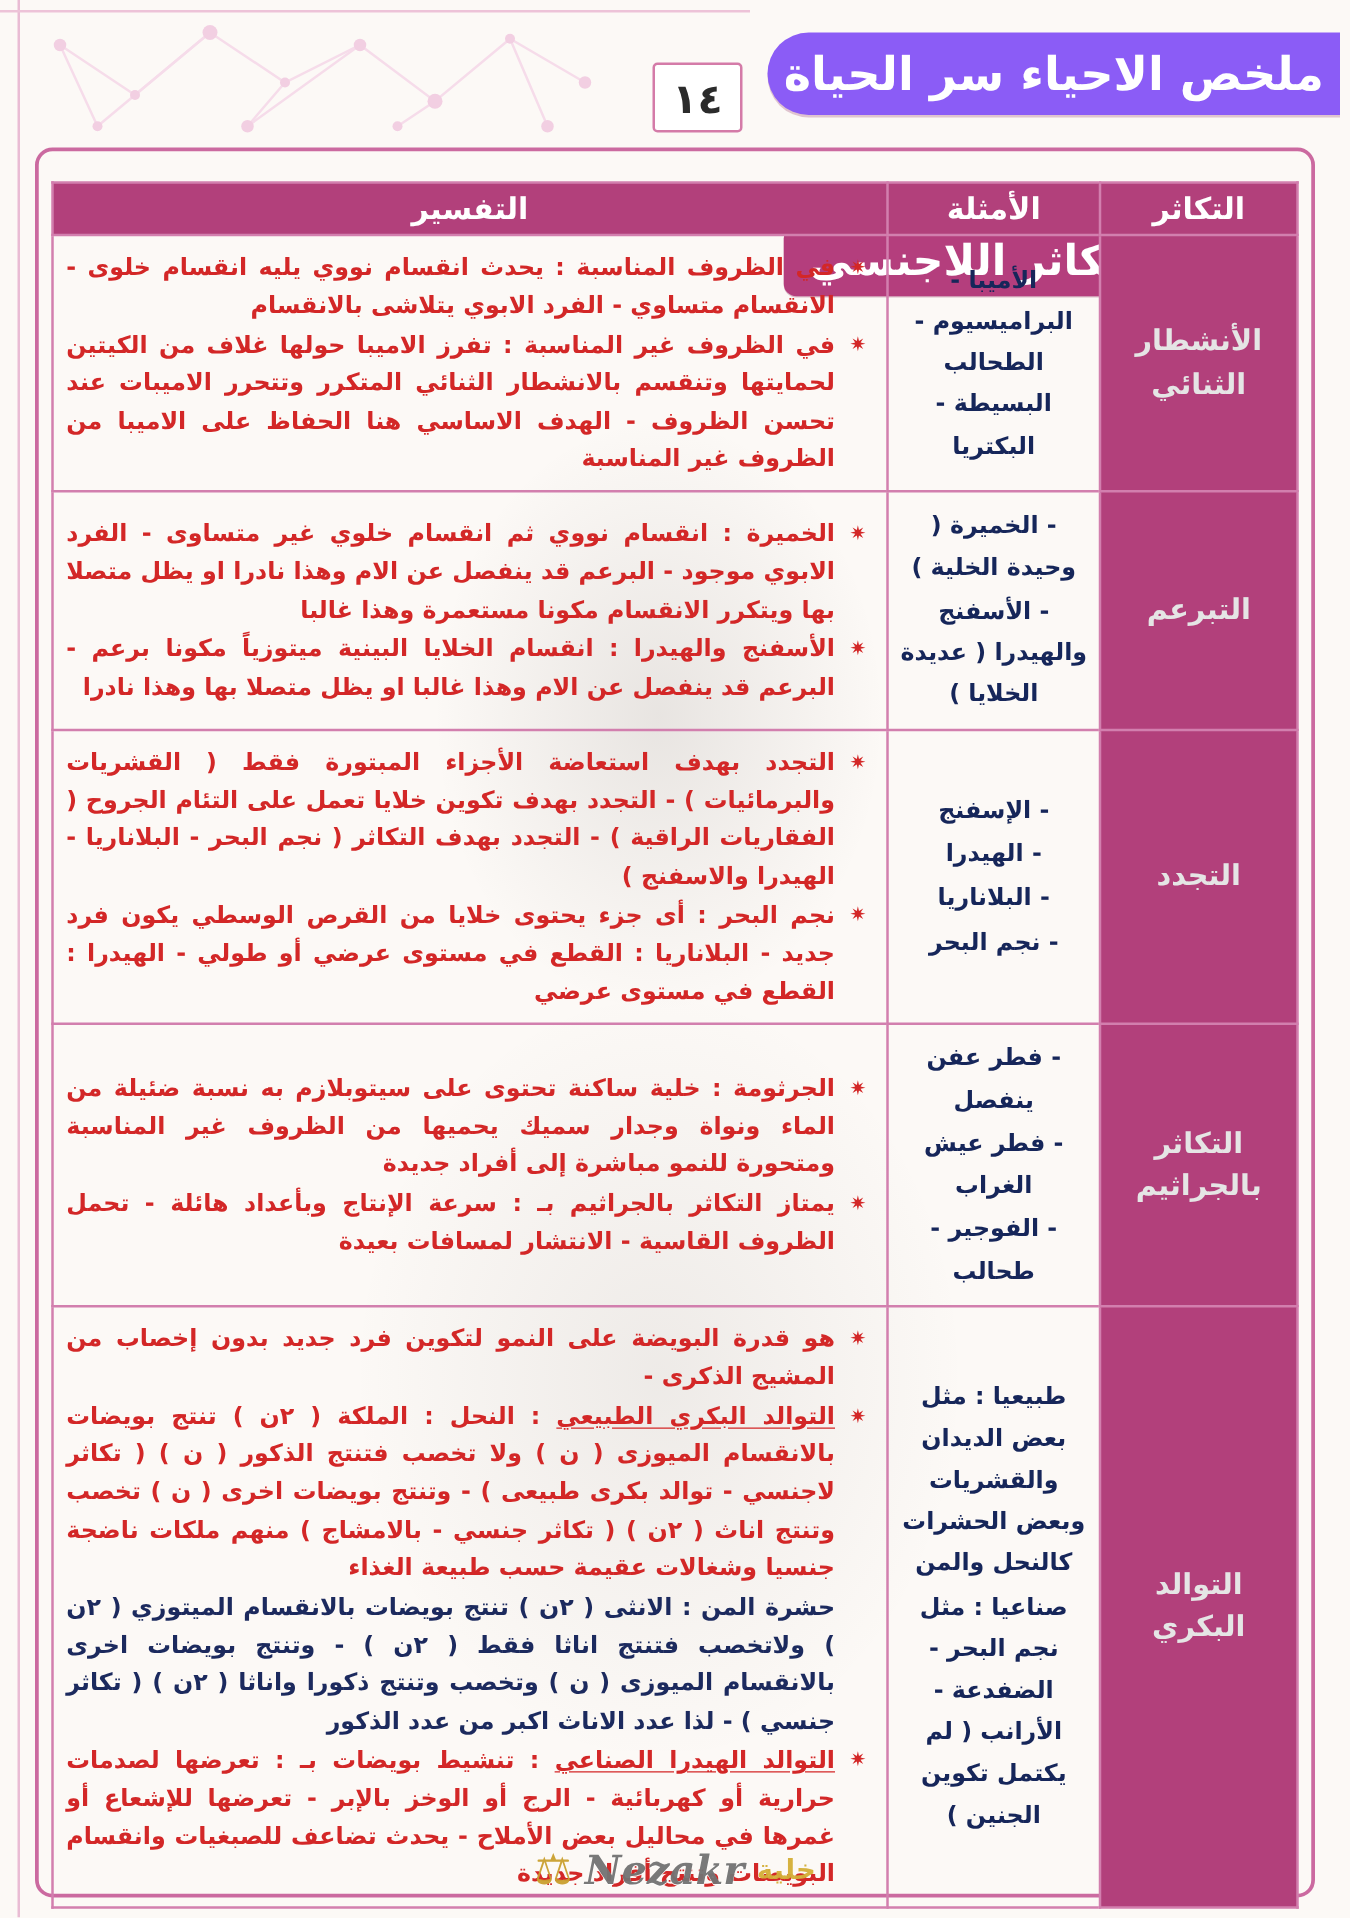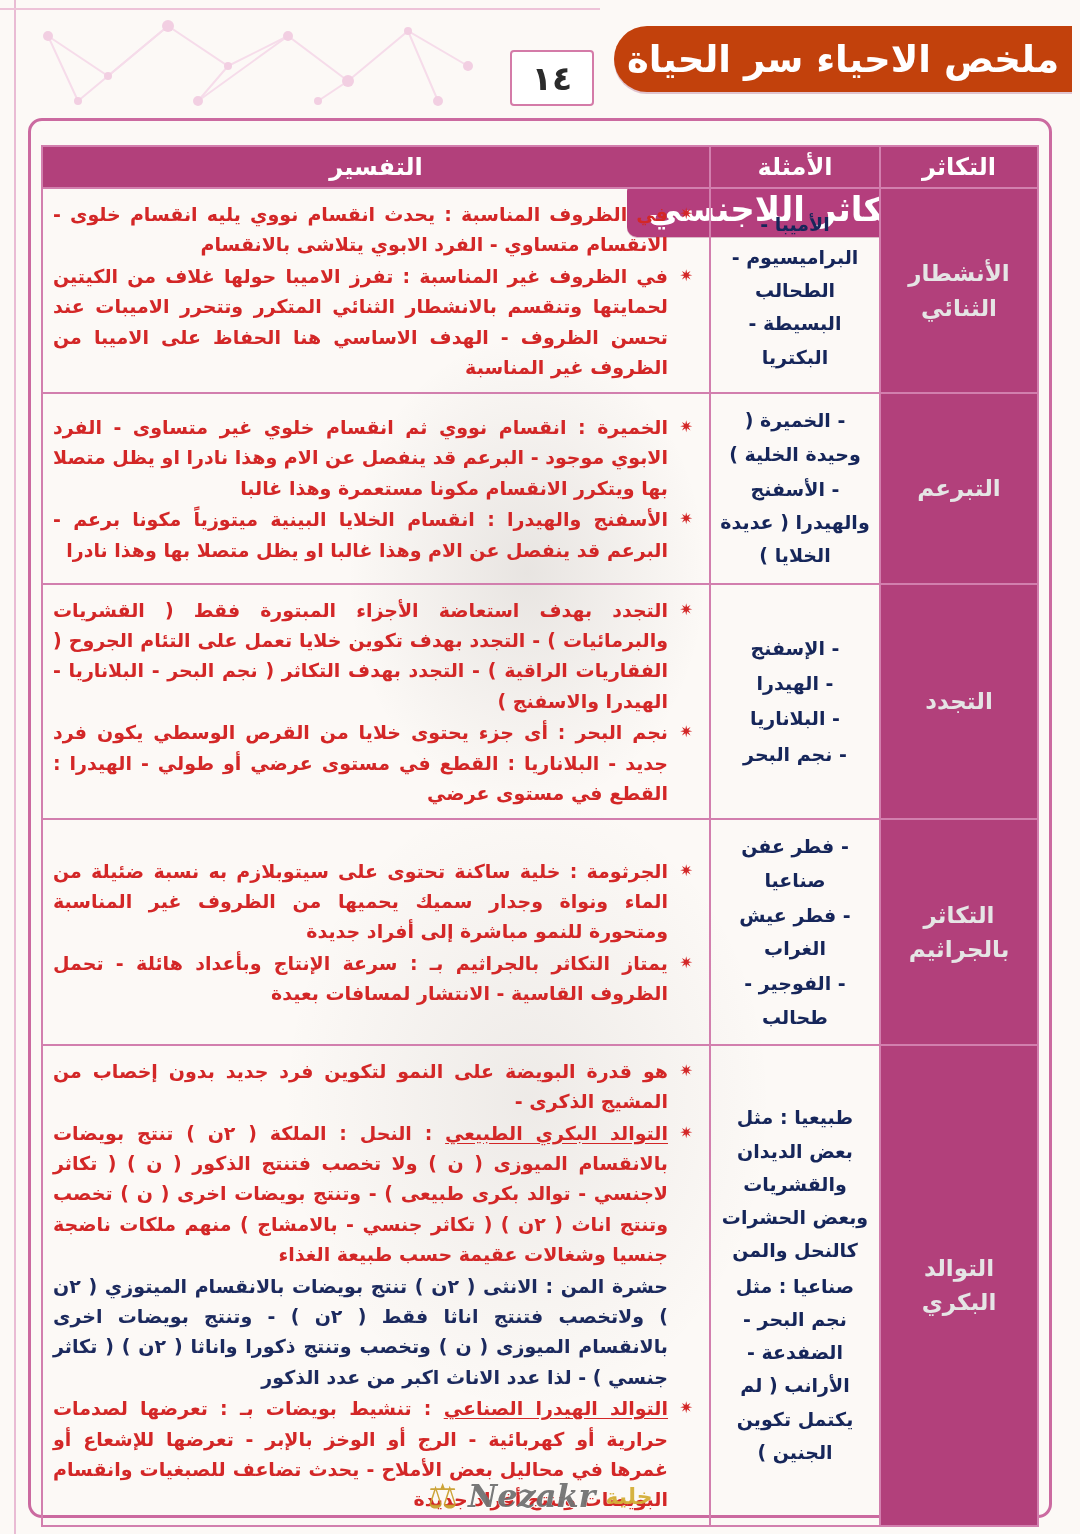--- a/index.html
+++ b/index.html
@@ -23,31 +23,31 @@
   .edge-line-top {
     position: absolute; top: 8px; left: 0; width: 600px; height: 2px;
     background: #edc3d8; z-index: 3;
   }
   
   .topbar { position: relative; height: 118px; }
   .net { position: absolute; left: 18px; top: 6px; }
   .banner {
     position: absolute; right: 8px; top: 26px;
     width: 458px; height: 66px;
-    background: #c2410c;
+    background: #8b5cf6;
     border-radius: 36px 0 0 36px;
     display: flex; align-items: center; justify-content: center;
     box-shadow: 0 2px 0 rgba(140,40,90,.25);
   }
   .banner span {
     color: #fff; font-size: 37px; font-weight: bold; letter-spacing: 0;
   }
   .pagenum-box {
     position: absolute; right: 486px; top: 50px;
-    width: 84px; height: 56px;
+    width: 72px; height: 56px;
     border: 2px solid #d47ba8; border-radius: 4px;
     display: flex; align-items: center; justify-content: center;
     color: #2b2b2b; font-size: 33px; font-weight: bold;
     background: #fff;
   }
   
   .frame {
     position: relative;
     margin: 0 28px;
     height: 1400px;
@@ -247,21 +247,21 @@
             <div class="point">
               <span class="star">✷</span>
               <span>نجم البحر : أى جزء يحتوى خلايا من القرص الوسطي يكون فرد جديد - البلاناريا : القطع في مستوى عرضي أو طولي - الهيدرا : القطع في مستوى عرضي</span>
             </div>
           </td>
         </tr>
 
         <tr>
           <td class="type">التكاثر بالجراثيم</td>
           <td class="ex">
-            <div class="ex-item">- فطر عفن صناعيا</div>
+            <div class="ex-item">- فطر عفن ينفصل</div>
             <div class="ex-item">- فطر عيش الغراب</div>
             <div class="ex-item">- الفوجير - طحالب</div>
           </td>
           <td class="exp">
             <div class="point">
               <span class="star">✷</span>
               <span>الجرثومة : خلية ساكنة تحتوى على سيتوبلازم به نسبة ضئيلة من الماء ونواة وجدار سميك يحميها من الظروف غير المناسبة ومتحورة للنمو مباشرة إلى أفراد جديدة</span>
             </div>
             <div class="point">
               <span class="star">✷</span>

